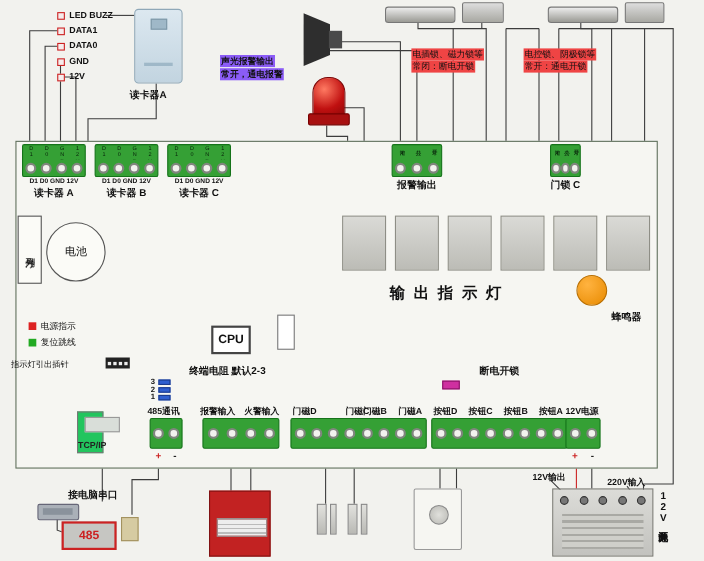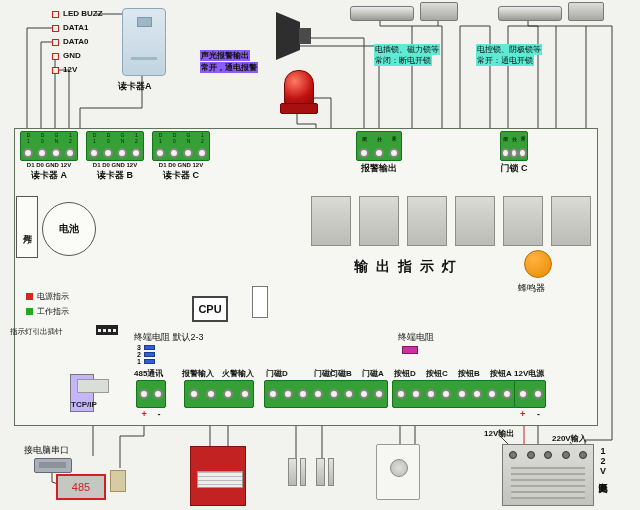--- a/index.html
+++ b/index.html
@@ -16,21 +16,21 @@
   .reader .win{position:absolute;left:14px;top:8px;width:13px;height:8px;background:#9fb8c8;border:1px solid #7e98a8;}
   .reader .slot{position:absolute;left:8px;top:48px;width:26px;height:3px;background:#9fb8c8;}
   
   .beacon{position:absolute;left:284px;top:70px;width:28px;height:34px;border:1px solid #7a0606;
           background:radial-gradient(circle at 35% 30%,#ff7a62,#c01010 60%,#8f0808);border-radius:14px 14px 4px 4px;}
   .beaconbase{position:absolute;left:280px;top:103px;width:36px;height:9px;background:#a81010;border:1px solid #700;border-radius:2px;}
   
   .lockbar{position:absolute;height:13px;background:linear-gradient(#ececе8,#9a9a94);background:linear-gradient(#ececec,#9a9a94);
            border:1px solid #777;border-radius:3px;}
   .lockbox{position:absolute;height:17px;background:linear-gradient(#dddddd,#a8a8a2);border:1px solid #777;border-radius:2px;}
-  .locktext{position:absolute;font-size:8px;white-space:nowrap;background:#5eead4;padding:0 1px;}
+  .locktext{position:absolute;font-size:8px;white-space:nowrap;background:#ef4444;padding:0 1px;}
   .ctrtext{position:absolute;font-size:8px;font-weight:bold;white-space:nowrap;background:#8b5cf6;padding:0 1px;}
   
   .board{position:absolute;left:14px;top:128px;width:584px;height:298px;border:1px solid #60705c;background:#f6f6f2;box-sizing:border-box;}
   
   .tgroup{position:absolute;top:131px;}
   .green{height:30px;background:#35a035;border:1px solid #15731a;border-radius:2px;box-sizing:border-box;
          display:flex;flex-direction:column;}
   .pins{display:flex;justify-content:space-around;height:13px;overflow:hidden;}
   .pinlab{writing-mode:vertical-rl;text-orientation:upright;font-size:5px;line-height:1;color:#07230a;}
   .screws{display:flex;justify-content:space-around;align-items:center;flex:1;}
@@ -41,49 +41,49 @@
   .relay{position:absolute;top:196px;width:40px;height:50px;background:linear-gradient(#dadad6,#bcbcb6);
          border:1px solid #8e8e86;box-sizing:border-box;}
   .outled{position:absolute;left:336px;top:258px;width:140px;text-align:center;font-size:14px;font-weight:bold;letter-spacing:2px;}
   .buzzer{position:absolute;left:524px;top:250px;width:28px;height:28px;border-radius:50%;
           background:radial-gradient(circle at 35% 30%,#ffb340,#e88a00);border:1px solid #b86e00;box-sizing:border-box;}
   
   .serialbox{position:absolute;left:16px;top:196px;width:20px;height:60px;border:1px solid #555;background:#fbfbf7;
              display:flex;align-items:center;justify-content:center;}
   .vtext{writing-mode:vertical-rl;text-orientation:upright;}
   .battery{position:absolute;left:42px;top:202px;width:54px;height:54px;border-radius:50%;border:1px solid #555;
-           background:#fbfbf7;display:flex;align-items:center;justify-content:center;font-size:10px;font-weight:bold;box-sizing:border-box;}
+           background:#fbfbf7;display:flex;align-items:center;justify-content:center;font-size:10px;font-weight:normal;box-sizing:border-box;}
   .legsq{position:absolute;width:7px;height:7px;}
   .legtxt{position:absolute;font-size:8px;white-space:nowrap;}
   .pinhdr{position:absolute;left:96px;top:325px;width:22px;height:10px;background:#222;display:flex;gap:2px;
           align-items:center;justify-content:center;}
   .pinhdr span{width:3px;height:3px;background:#eee;display:block;}
   .cpu{position:absolute;left:192px;top:296px;width:36px;height:26px;border:2px solid #444;background:#fff;
        display:flex;align-items:center;justify-content:center;font-size:11px;font-weight:bold;box-sizing:border-box;}
   .chip2{position:absolute;left:252px;top:286px;width:16px;height:32px;border:1px solid #777;background:#fff;box-sizing:border-box;}
-  .btxt{position:absolute;font-size:9px;font-weight:normal;white-space:nowrap;}
+  .btxt{position:absolute;font-size:9px;font-weight:bold;white-space:nowrap;margin-left:38px;}
   .jrow{display:flex;align-items:center;height:7px;gap:2px;}
   .jnum{font-size:7px;font-weight:bold;width:5px;line-height:1;}
   .jpin{width:11px;height:5px;background:#2f5fd0;border:1px solid #1c3b8c;box-sizing:border-box;}
   .magjump{position:absolute;left:402px;top:346px;width:16px;height:8px;background:#cf2fa0;border:1px solid #8a1468;box-sizing:border-box;}
   
-  .tcpip{position:absolute;left:70px;top:374px;width:24px;height:38px;background:#c4b5fd;border:1px solid #777;box-sizing:border-box;}
+  .tcpip{position:absolute;left:70px;top:374px;width:24px;height:38px;background:#22c55e;border:1px solid #777;box-sizing:border-box;}
   .tcpip .jack{position:absolute;left:6px;top:4px;width:32px;height:14px;background:#d9ded9;border:1px solid #999;box-sizing:border-box;}
   .tcpip .lbl{position:absolute;left:0;bottom:2px;width:100%;text-align:center;font-size:8px;font-weight:bold;color:#222;}
   
   .blab{position:absolute;top:368px;font-size:8px;font-weight:bold;white-space:nowrap;}
   .bstrip{position:absolute;top:380px;height:28px;background:#35a035;border:1px solid #15731a;border-radius:2px;
           box-sizing:border-box;display:flex;justify-content:space-around;align-items:center;}
   .pm{position:absolute;font-size:9px;font-weight:bold;display:flex;justify-content:space-around;}
   .plus{color:#cc2222;} .minus{color:#222;}
   
   .db9{position:absolute;left:34px;top:458px;width:36px;height:13px;background:#aab0b8;border:1px solid #667;border-radius:2px;}
   .db9 .inner{position:absolute;left:4px;top:3px;width:27px;height:6px;background:#8a929c;}
   .conv485{position:absolute;left:56px;top:474px;width:50px;height:26px;background:#c6c6c2;border:2px solid #cc2222;
-           display:flex;align-items:center;justify-content:center;color:#cc2222;font-weight:normal;font-size:11px;box-sizing:border-box;}
+           display:flex;align-items:center;justify-content:center;color:#cc2222;font-weight:bold;font-size:11px;box-sizing:border-box;}
   .tanconn{position:absolute;left:110px;top:470px;width:16px;height:22px;background:#d6cba2;border:1px solid #a3925f;box-sizing:border-box;}
   .firemod{position:absolute;left:190px;top:446px;width:56px;height:60px;background:#c22222;border:1px solid #801212;box-sizing:border-box;}
   .firemod .band{position:absolute;left:6px;top:24px;width:44px;height:15px;
                  background:repeating-linear-gradient(#bbb 0 1px,#eee 1px 4px);border:1px solid #999;}
   .mag{position:absolute;top:458px;height:28px;background:linear-gradient(#e2e2de,#b9b9b4);border:1px solid #888;box-sizing:border-box;}
   .exitbtn{position:absolute;left:376px;top:444px;width:44px;height:56px;background:#f6f6f2;border:1px solid #999;border-radius:2px;box-sizing:border-box;}
   .exitbtn .circ{position:absolute;left:13px;top:14px;width:18px;height:18px;border-radius:50%;
                  background:radial-gradient(#e0e0dc,#b9b9b4);border:1px solid #8a8a8a;box-sizing:border-box;}
   .psu{position:absolute;left:502px;top:444px;width:92px;height:62px;background:linear-gradient(#dcdcd8,#c2c2be);
        border:1px solid #7a7a74;box-sizing:border-box;}
@@ -295,21 +295,21 @@
   <div class="serialbox">
     <span class="vtext" style="font-size:9px">序列号</span>
   </div>
   <div class="battery">
     <span>电池</span>
   </div>
 
   <div class="legsq" style="left:26px;top:293px;background:#dd2222"></div>
   <div class="legtxt" style="left:37px;top:291px">电源指示</div>
   <div class="legsq" style="left:26px;top:308px;background:#22aa22"></div>
-  <div class="legtxt" style="left:37px;top:306px">工作指示</div>
+  <div class="legtxt" style="left:37px;top:306px">复位跳线</div>
   <div class="legtxt" style="left:10px;top:327px;font-size:7.5px">指示灯引出插针</div>
   <div class="pinhdr">
       <span></span>
       <span></span>
       <span></span>
       <span></span>
     </div>
 
   <div class="cpu">
       <span>CPU</span>
@@ -325,21 +325,21 @@
     <div class="jrow">
         <span class="jnum">2</span>
         <span class="jpin"></span>
       </div>
     <div class="jrow">
         <span class="jnum">1</span>
         <span class="jpin"></span>
       </div>
   </div>
 
-  <div class="btxt" style="left:398px;top:331px">终端电阻</div>
+  <div class="btxt" style="left:398px;top:331px">断电开锁</div>
   <div class="magjump"></div>
 
   <div class="tcpip">
     <div class="jack"></div>
     <div class="lbl">TCP/IP</div>
   </div>
 
   <div class="blab" style="left:134px">485通讯</div>
   <div class="blab" style="left:182px">报警输入</div>
   <div class="blab" style="left:222px">火警输入</div>

